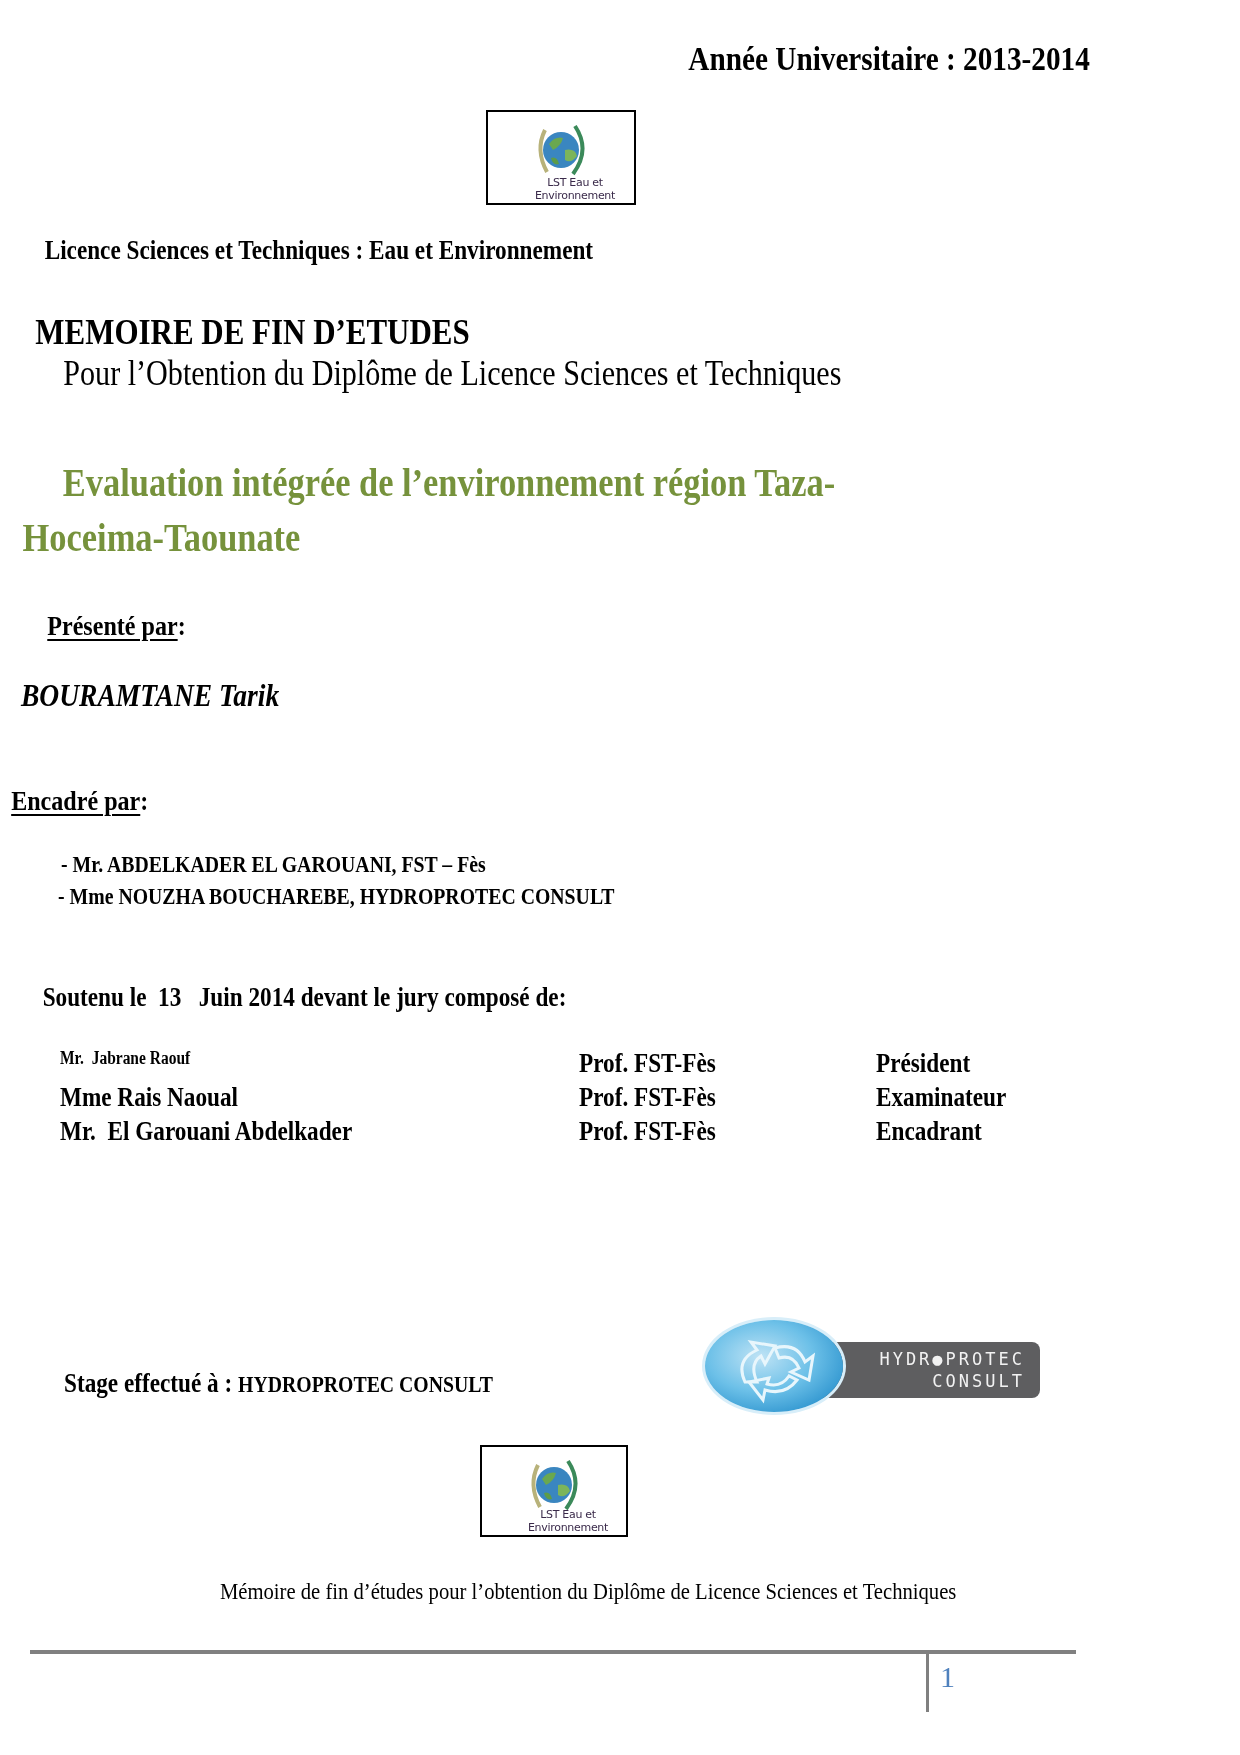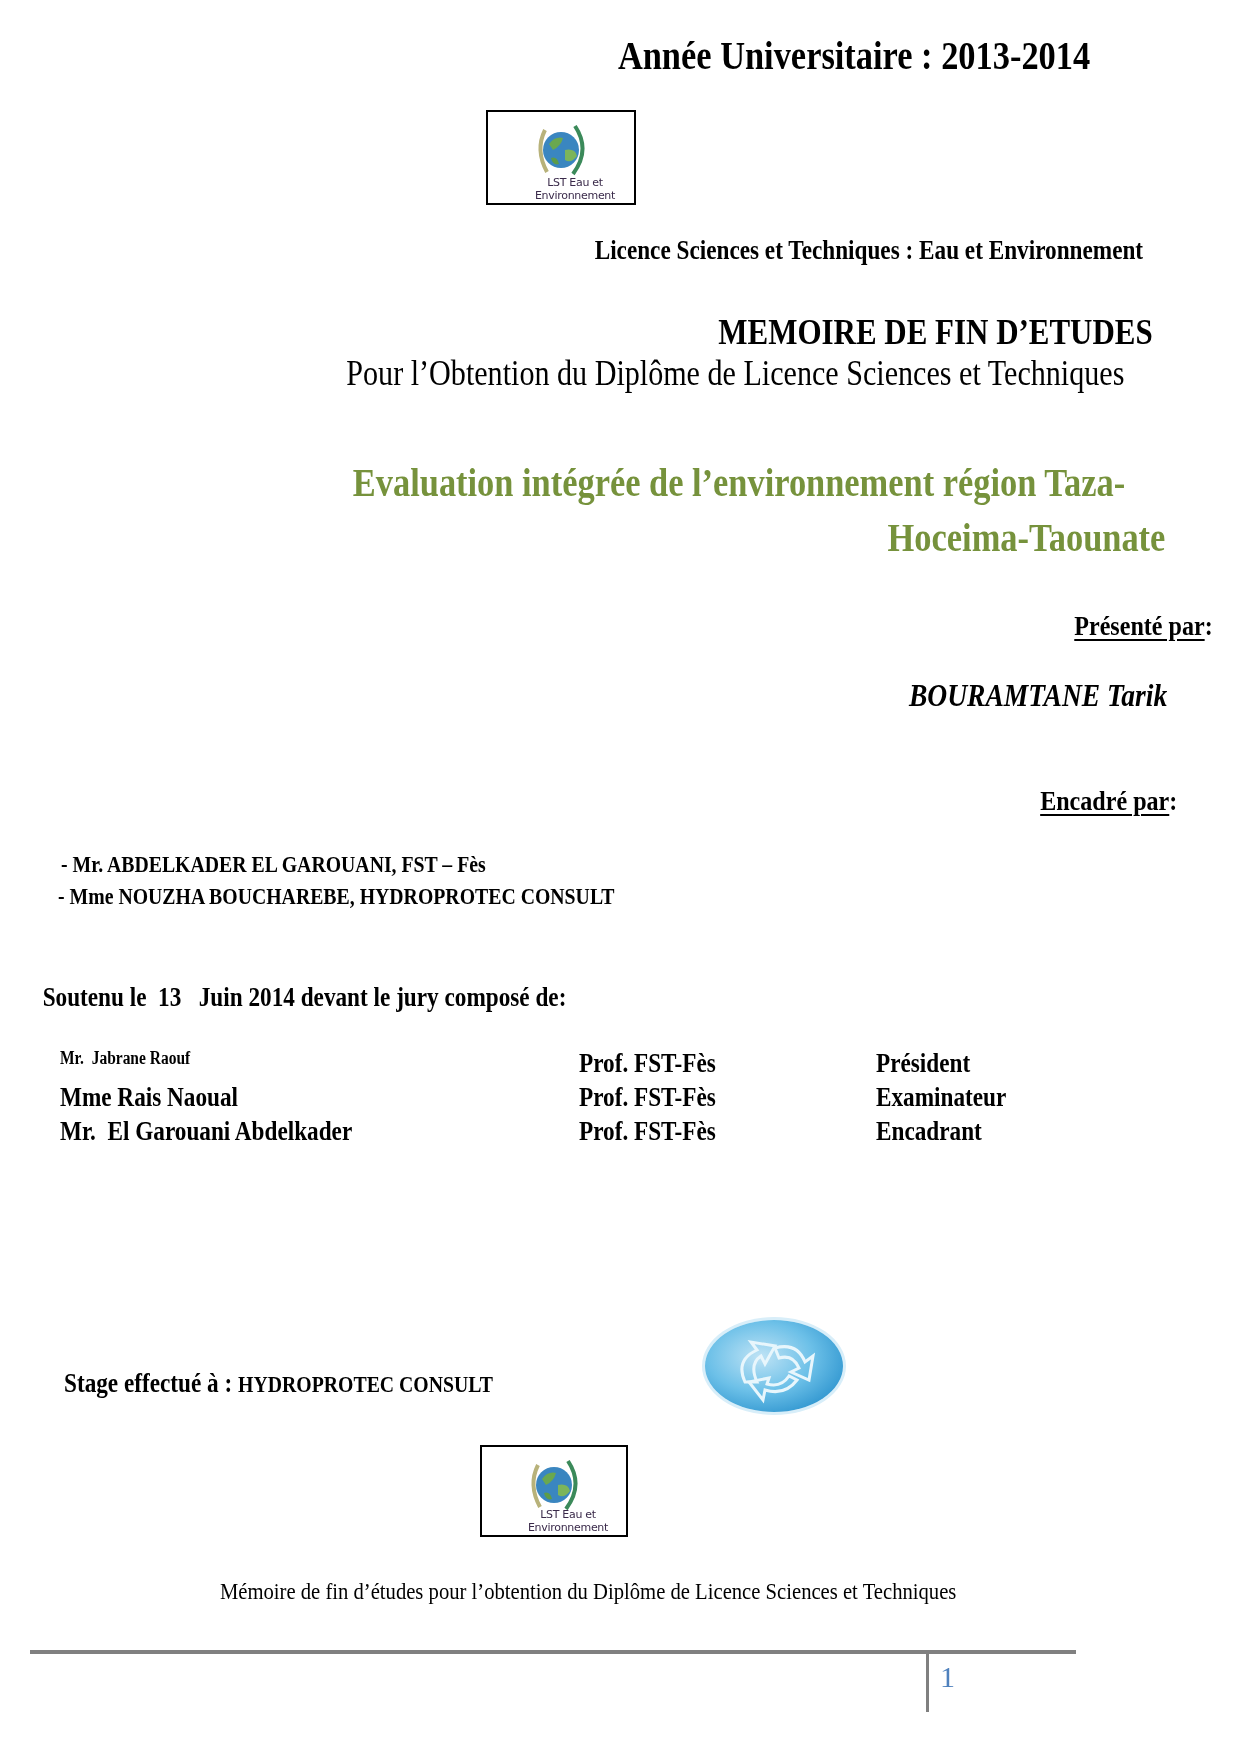--- a/index.html
+++ b/index.html
@@ -1,20 +1,20 @@
 <!DOCTYPE html>
 <html><head>
 <meta charset="utf-8">
 <style>
   html, body { margin:0; padding:0; background:#ffffff; }
   body { width:1240px; height:1755px; position:relative; overflow:hidden;
          font-family:"Liberation Serif", "DejaVu Serif", serif; color:#000; }
   .abs { position:absolute; white-space:nowrap; }
   .b { font-weight:bold; }
-  .center { left:0; width:1188px; text-align:right; }
+  .center { left:0; width:1188px; text-align:left; }
   .cond { display:inline-block; transform:scaleX(0.86); transform-origin:center; }
   .condL { display:inline-block; transform:scaleX(0.86); transform-origin:left; }
   .condR { display:inline-block; transform:scaleX(0.86); transform-origin:right; }
 
   .logo-lst { position:absolute; border:2px solid #000; background:#fff; box-sizing:border-box; }
   .logo-lst .globe-wrap { position:absolute; left:50%; top:8px; transform:translateX(-50%); width:60px; height:60px; }
   .logo-lst .lbl { position:absolute; left:0; right:0; bottom:1px; text-align:center;
        font-family:"DejaVu Sans", sans-serif; font-size:11px; color:#3a2a4a; letter-spacing:-0.3px;padding-left:28px; }
 
   .title-green { color:#76923C; font-weight:bold; font-size:40px; }
@@ -27,21 +27,21 @@
        background:radial-gradient(ellipse at 40% 40%, #bfe3f5 0%, #6cc0e8 45%, #2f95cf 80%, #1f7db8 100%);
        box-shadow:0 0 0 3px #d8eef9; }
 
   .footer-hline { position:absolute; left:30px; top:1650px; width:1046px; height:4px; background:#808080; }
   .footer-vline { position:absolute; left:926px; top:1654px; width:3px; height:58px; background:#808080; }
   .page-num { position:absolute; left:940px; top:1660px; font-size:30px; color:#4F81BD; }
 </style>
 </head>
 <body>
 
-<div class="abs b" style="right:150px; top:32px; font-size:40px;">
+<div class="abs b" style="right:150px; top:40px; font-size:34px;">
   <span class="condR">Année Universitaire : 2013-2014</span>
 </div>
 
 <div class="logo-lst" style="left:486px; top:110px; width:150px; height:95px;">
   <div class="globe-wrap">
     <svg width="60" height="60" viewBox="0 0 60 60">
       <path d="M14 10 Q4 30 16 52" stroke="#b8b27a" stroke-width="4" fill="none"></path>
       <path d="M44 6 Q60 30 42 54" stroke="#3b8a5a" stroke-width="4" fill="none"></path>
       <circle cx="30" cy="30" r="18" fill="#3a86c0"></circle>
       <path d="M18 24 Q24 16 32 18 Q30 26 22 30 Z" fill="#6aa84f"></path>
@@ -103,20 +103,26 @@
   <div class="abs b" style="left:60px; top:1116px; font-size:27px;"><span class="condL" style="white-space:pre;">Mr.  El Garouani Abdelkader</span></div>
   <div class="abs b" style="left:579px; top:1116px; font-size:27px;"><span class="condL">Prof. FST-Fès</span></div>
   <div class="abs b" style="left:876px; top:1116px; font-size:27px;"><span class="condL">Encadrant</span></div>
 </div>
 
 <div class="abs b" style="left:64px; top:1368px;">
   <span class="condL" style="white-space:pre;"><span style="font-size:27px;">Stage effectué à : </span><span style="font-size:23px;">HYDROPROTEC CONSULT</span></span>
 </div>
 
 <div class="hp-logo">
+  <div class="hp-bar">
+    <div class="hp-text">
+      <div>HYDR●PROTEC</div>
+      <div>CONSULT</div>
+    </div>
+  </div>
   <div class="hp-oval">
     <svg width="138" height="92" viewBox="0 0 138 92">
       <path d="M40 62 Q30 40 52 30 L46 22 L70 26 L60 44 L56 36 Q44 44 52 62 Z" fill="none" stroke="#e8f6fc" stroke-width="3"></path>
       <path d="M70 28 Q92 22 100 42 L108 36 L104 60 L86 52 L94 48 Q88 34 74 38 Z" fill="none" stroke="#e8f6fc" stroke-width="3"></path>
       <path d="M92 60 Q80 76 60 70 L58 80 L44 62 L64 58 L62 64 Q76 68 84 56 Z" fill="none" stroke="#e8f6fc" stroke-width="3"></path>
     </svg>
   </div>
 </div>
 
 <div class="logo-lst" style="left:480px; top:1445px; width:148px; height:92px;">

